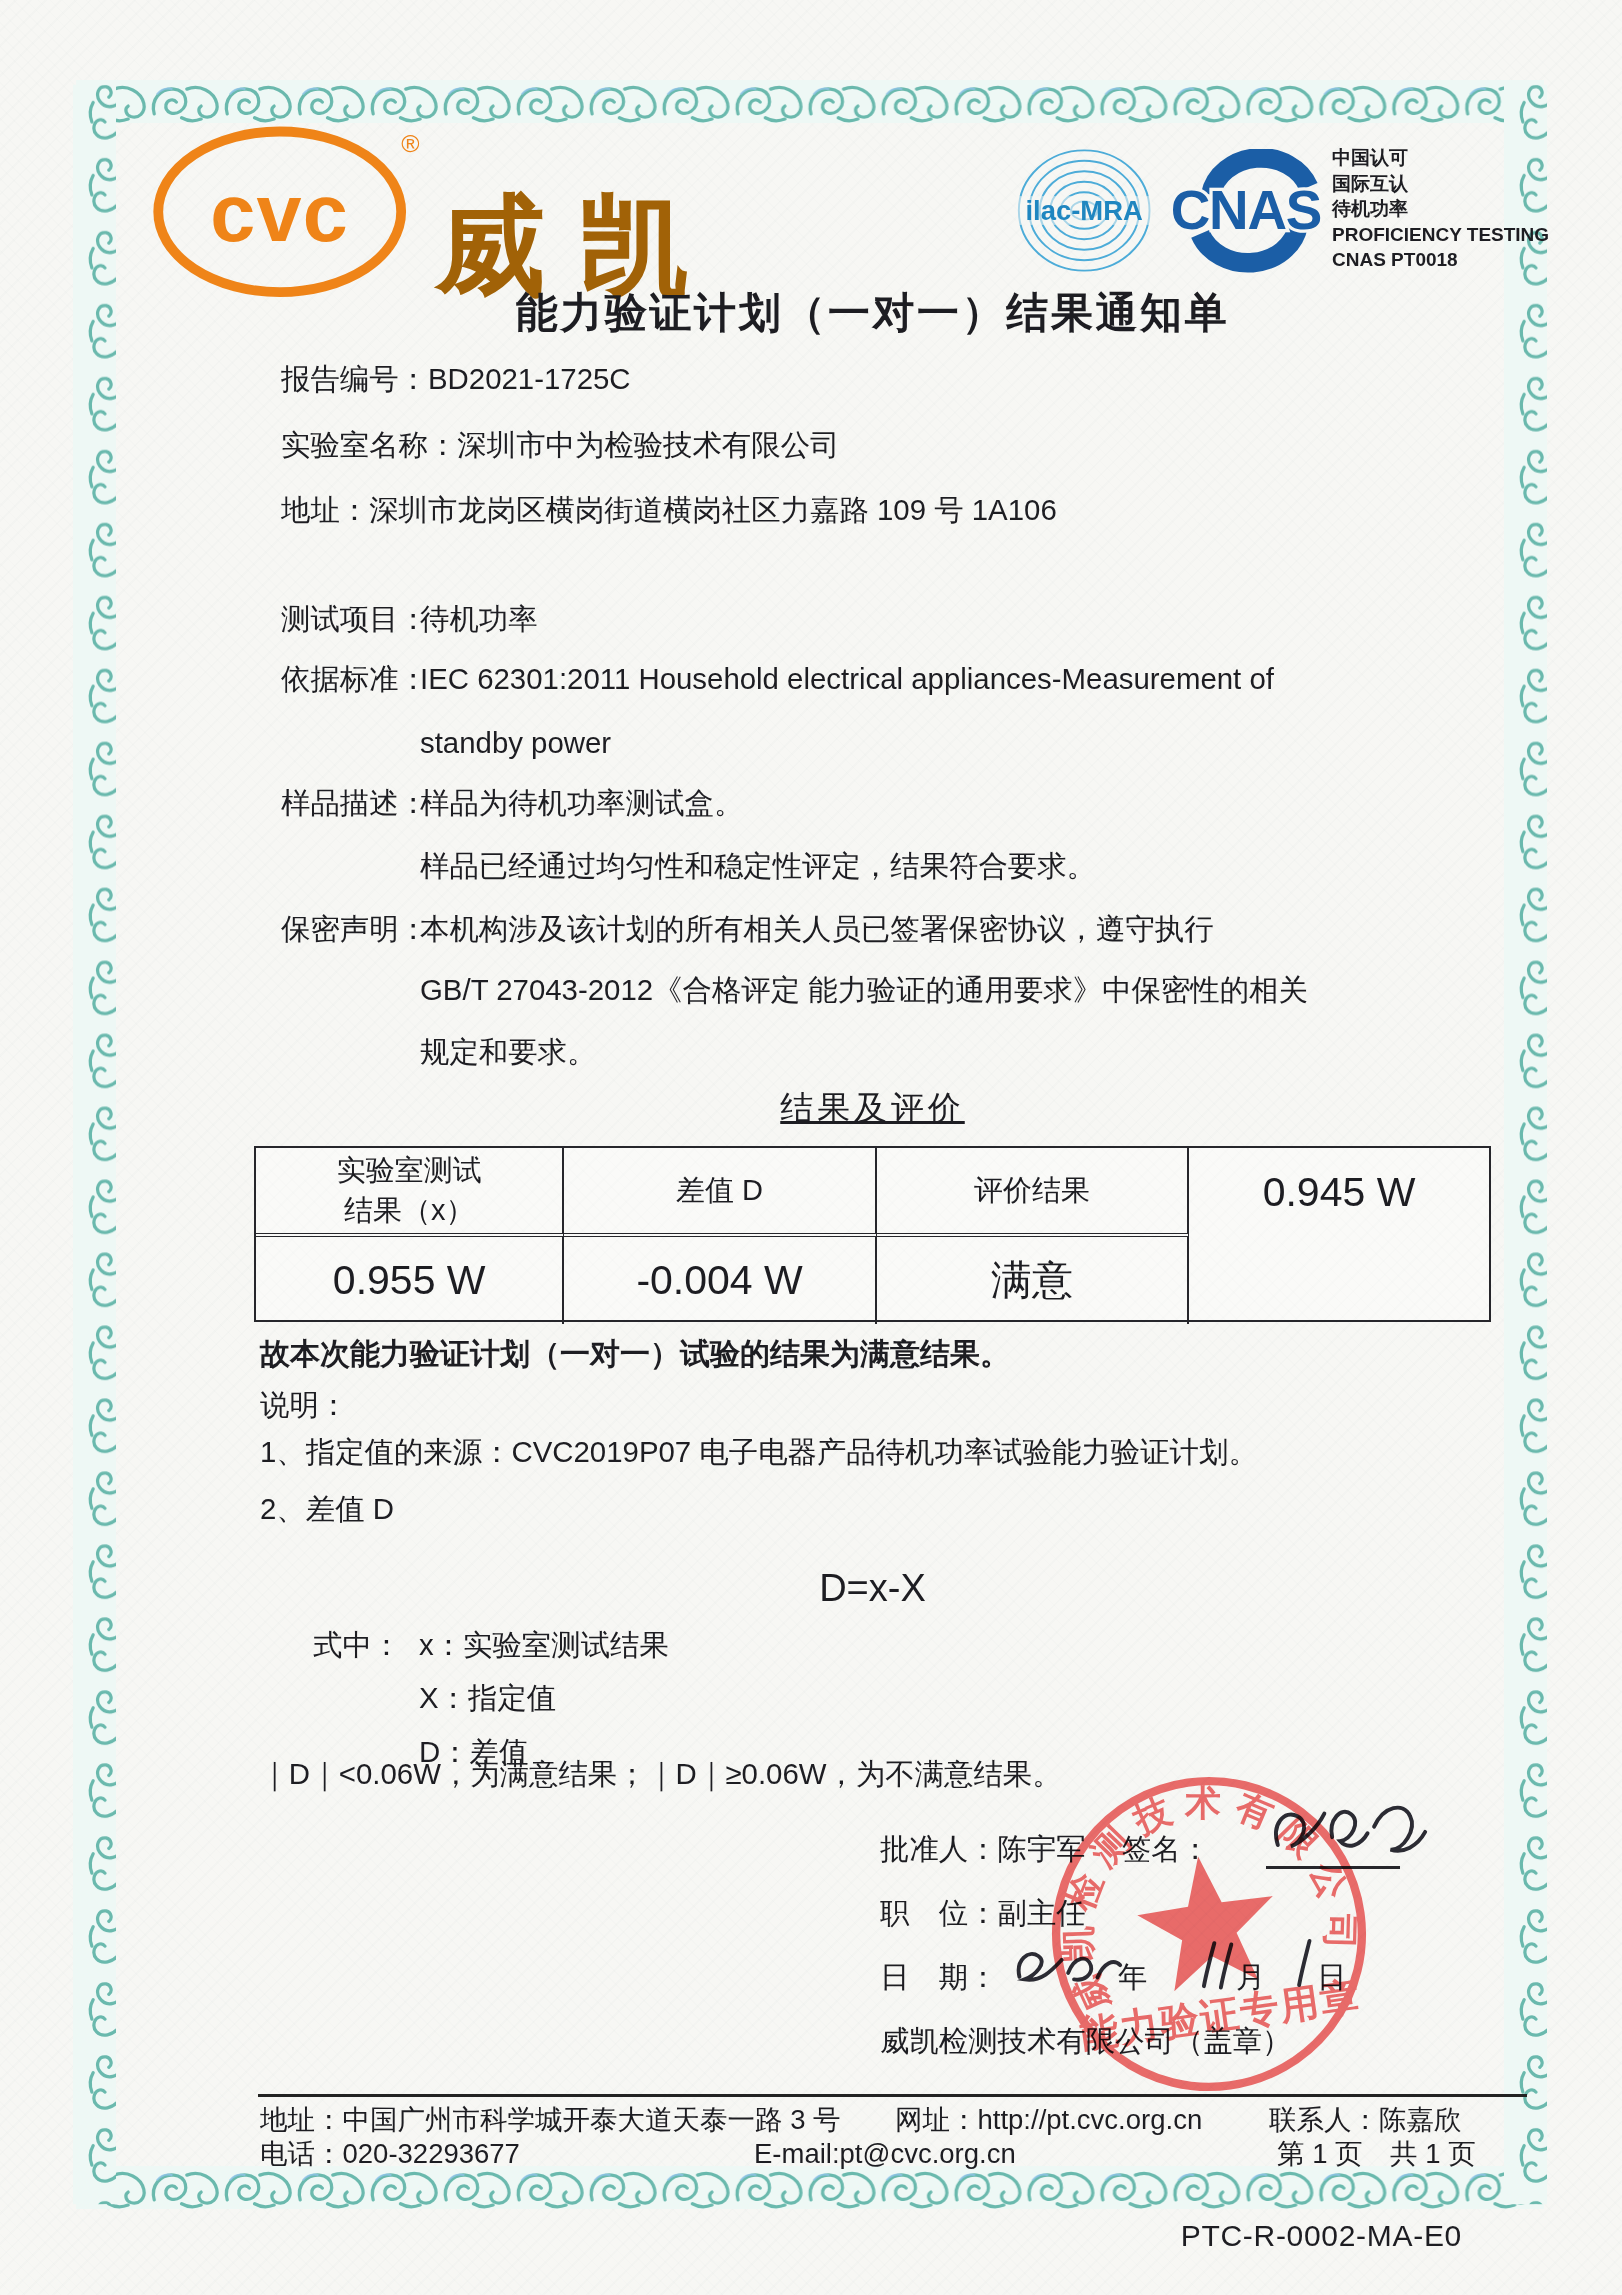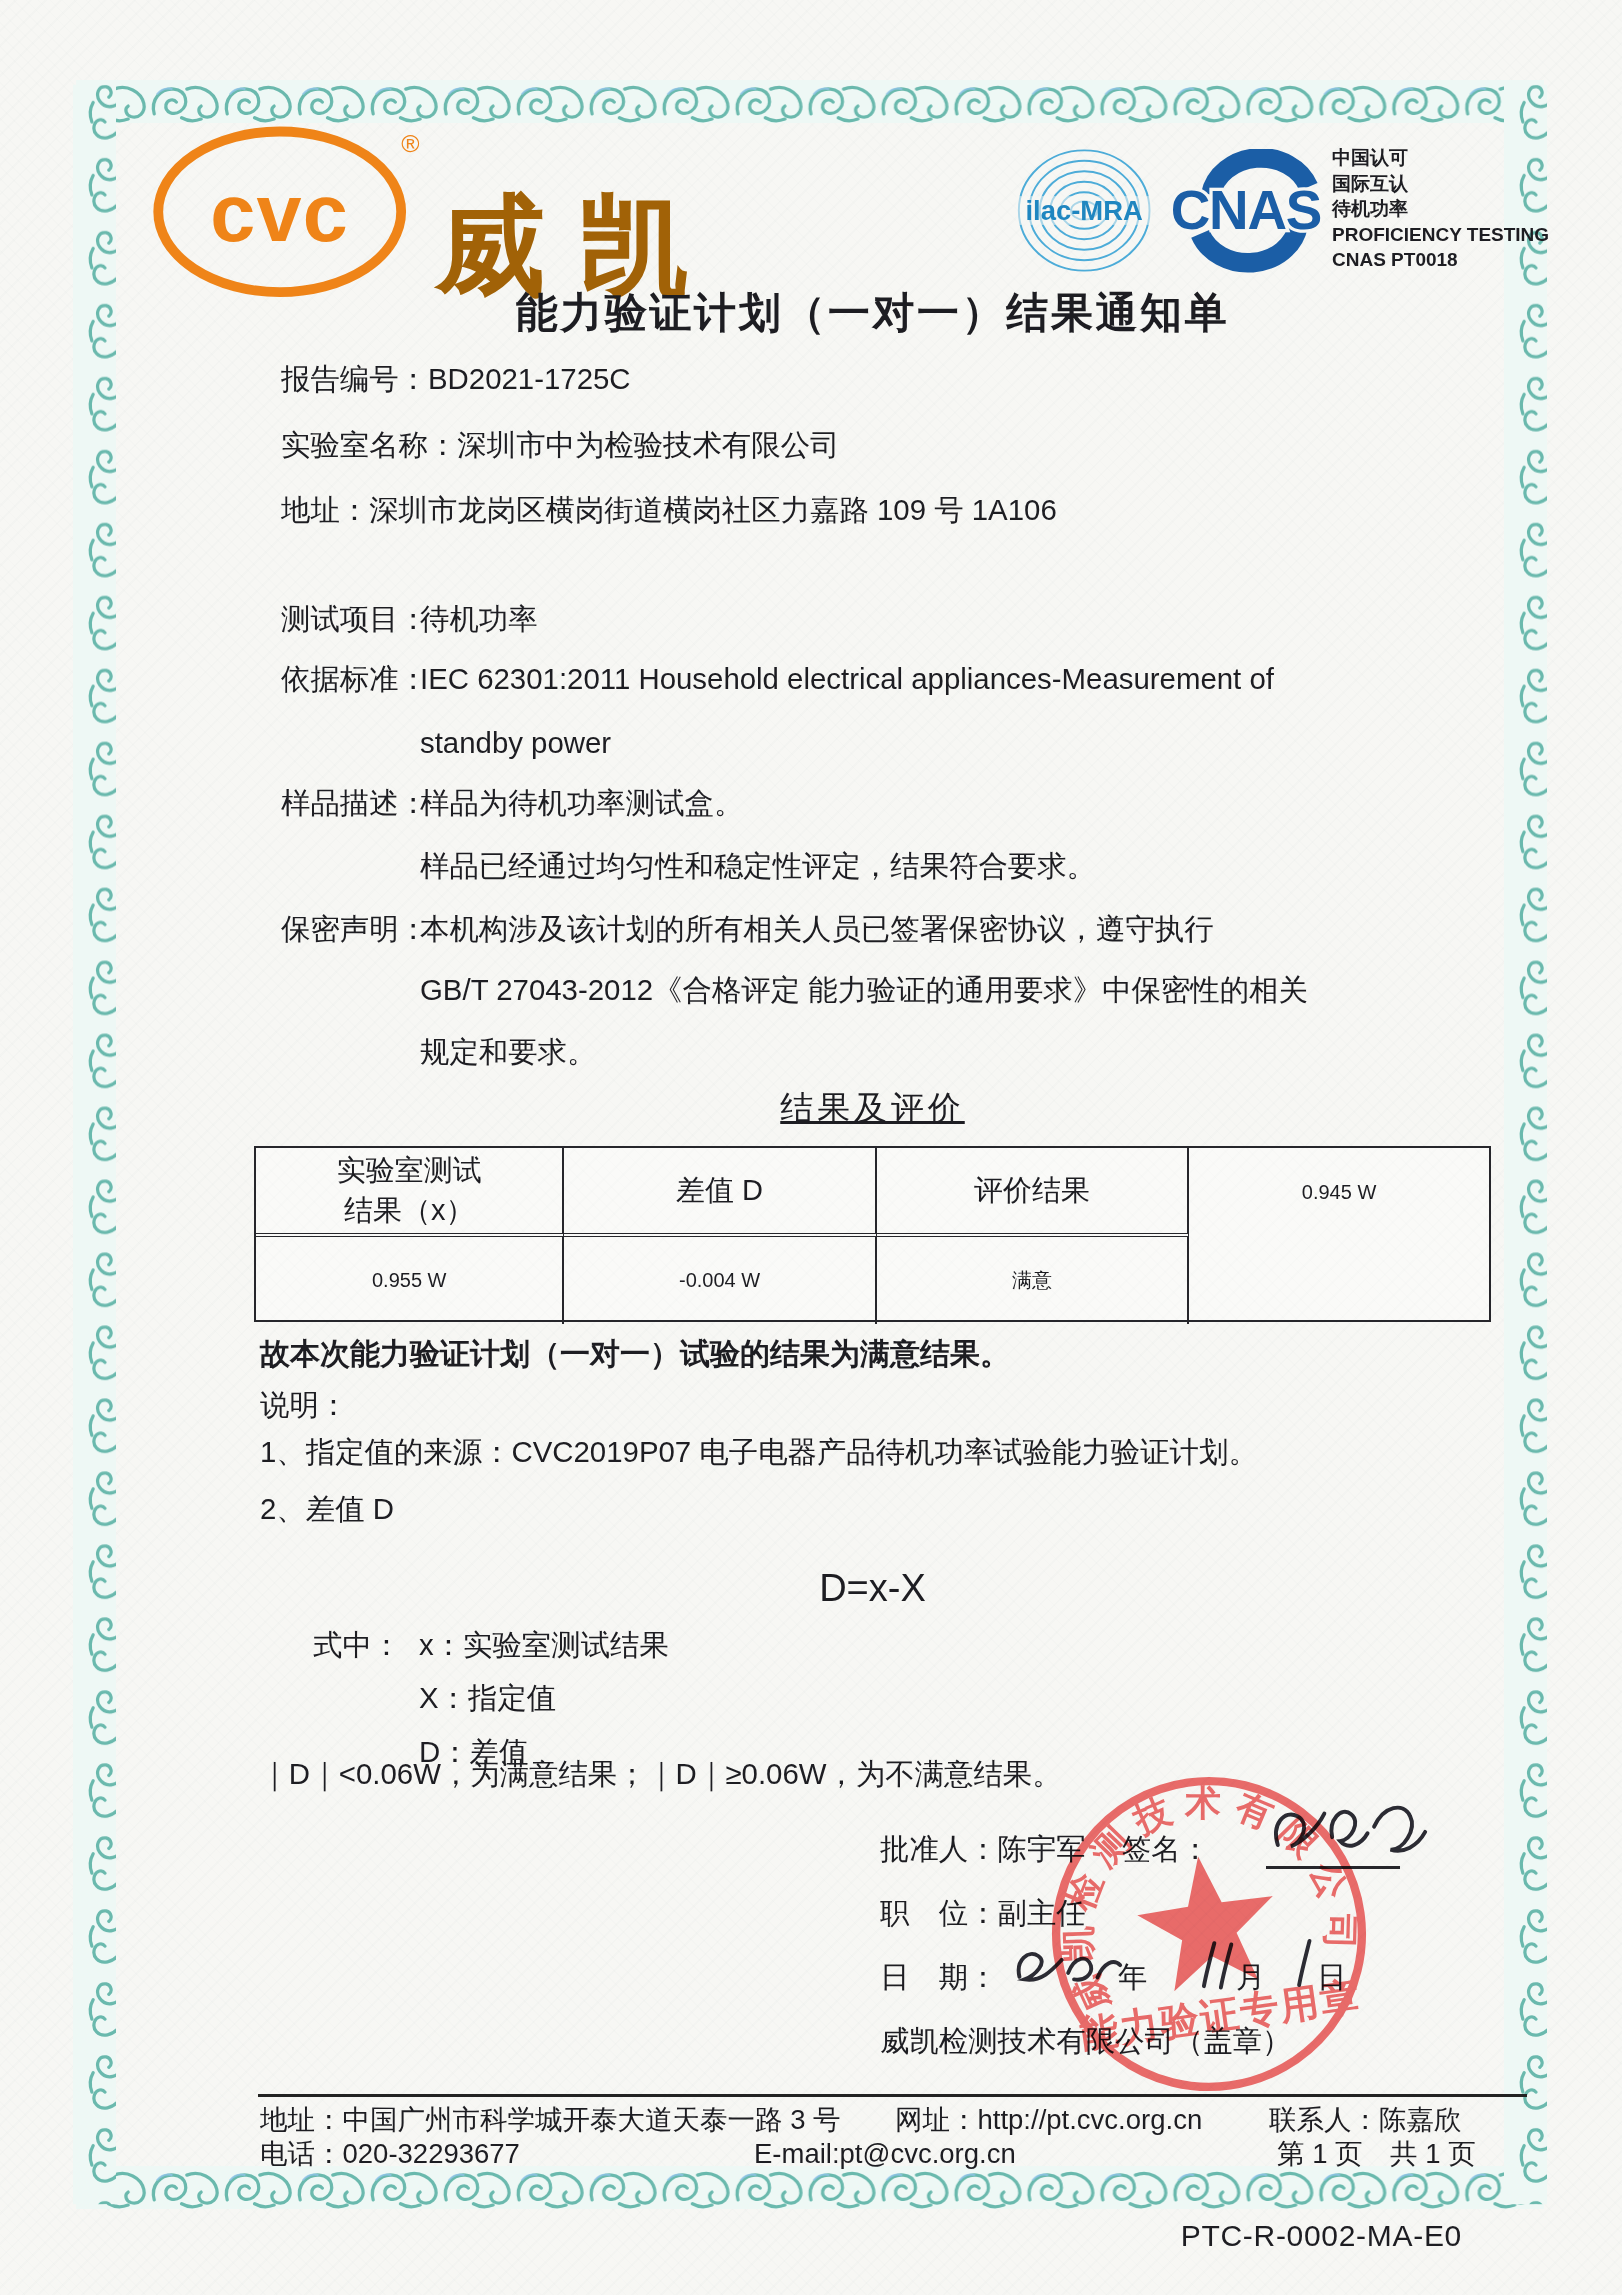--- a/index.html
+++ b/index.html
@@ -29,21 +29,21 @@
     display:grid;grid-template-columns:473fr 479fr 479fr 460fr;grid-template-rows:89px 87px;
     border:2.6px solid #26262b;box-sizing:border-box;background:rgba(255,255,255,.35);
   }
   .rtable>div{
     border-right:2px solid #26262b;
     display:flex;align-items:center;justify-content:center;
     text-align:center;white-space:pre-line;font-size:29px;box-sizing:border-box;
   }
   .rtable>div:nth-child(4n){border-right:none;}
   .rtable .hcell{border-bottom:4.6px double #26262b;}
-  .rtable .dcell{font-size:20px;}
+  .rtable .dcell{font-size:41px;}
   .sig-underline{position:absolute;left:1266px;top:1866px;width:134px;height:2.6px;background:#26262b;}
   .footer-hr{position:absolute;left:258px;top:2094px;width:1269px;height:2.6px;background:#222;}
   .foot{font-size:27.5px;}
   .ptc{font-size:30px;letter-spacing:0.7px;}
   svg{display:block;}
 </style>
 </head>
 <body>
 
 <div class="page-texture"></div>

